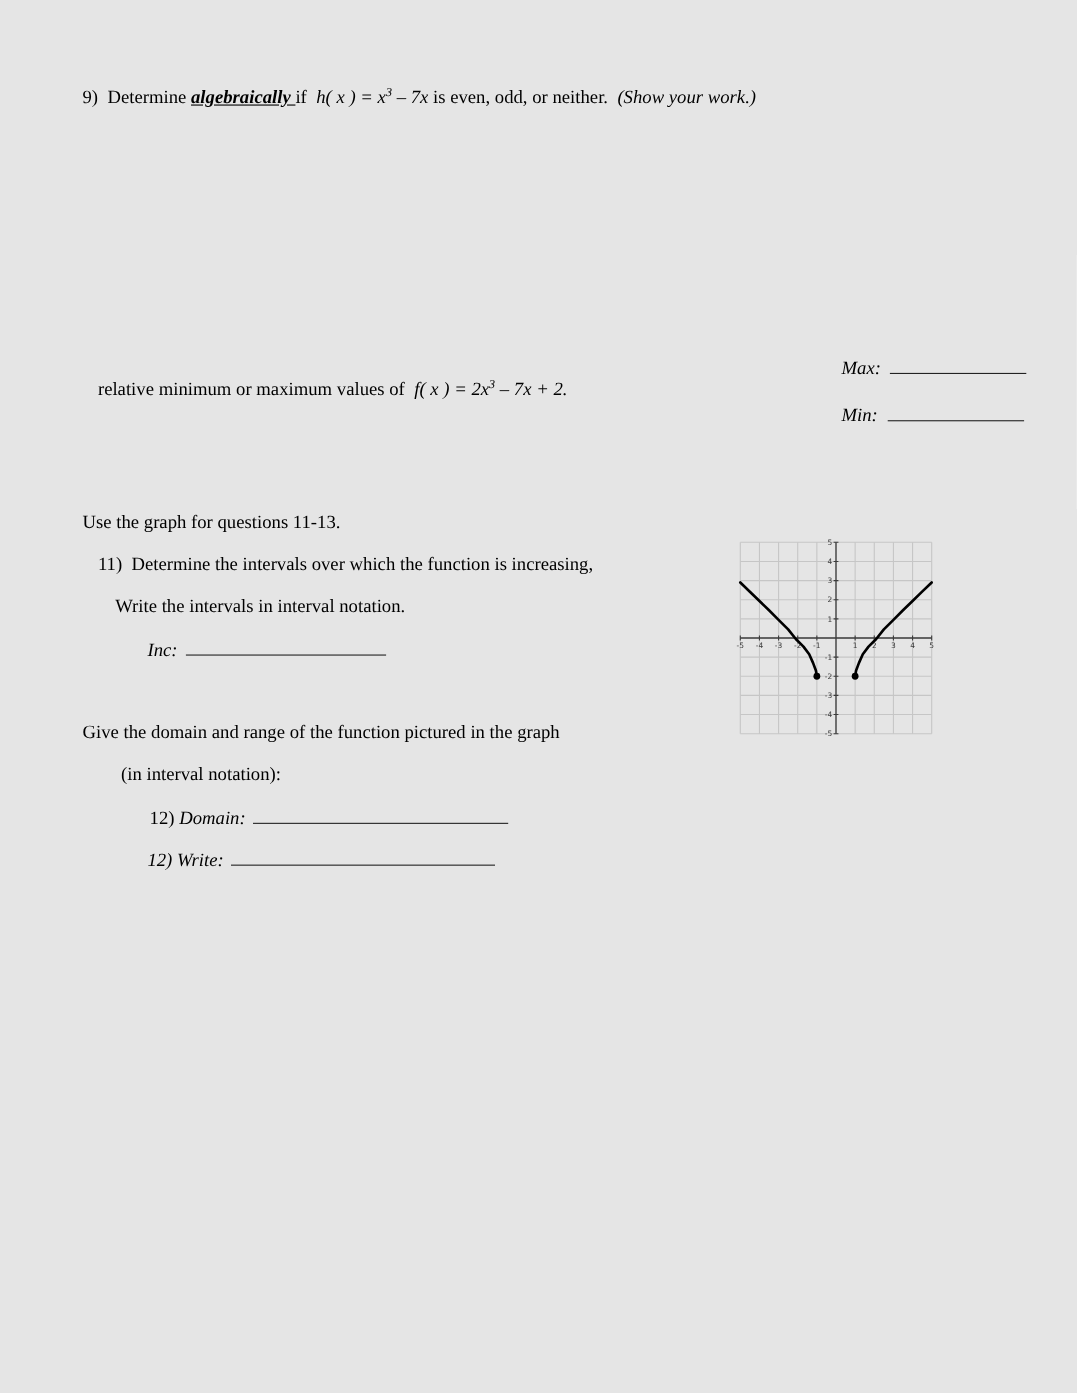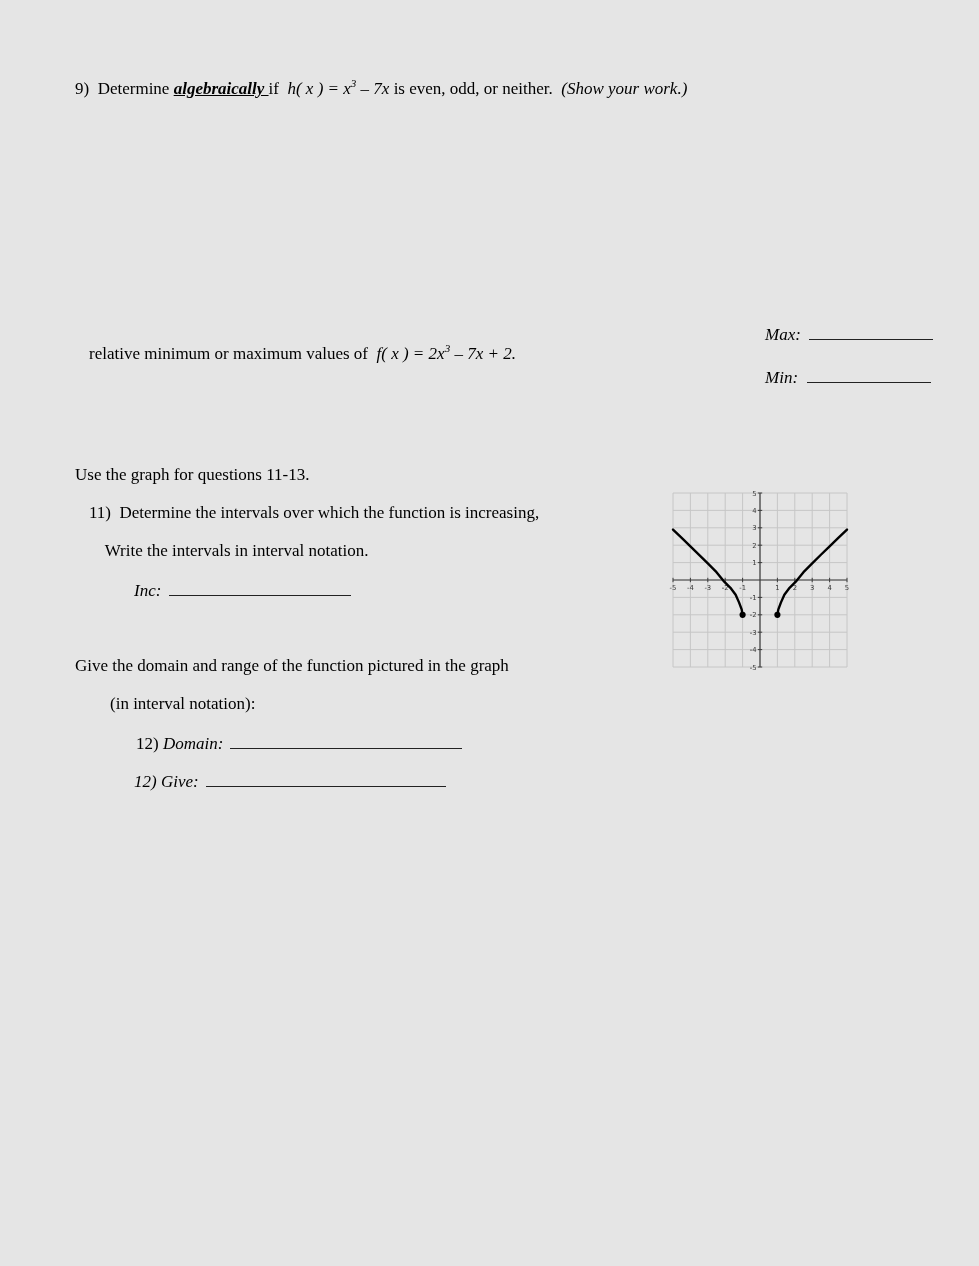--- a/index.html
+++ b/index.html
@@ -142,16 +142,16 @@
   <div class="line" style="left:58px; top:636px;">
     <span>Give the domain and range of the function pictured in the graph</span>
   </div>
   <div class="line" style="left:93px; top:674px;">
     <span>(in interval notation):</span>
   </div>
   <div class="line" style="left:119px; top:712px;">
     <span>12) </span><span class="it">Domain:</span><span class="blank" style="width:232px; margin-left:7px;"></span>
   </div>
   <div class="line" style="left:117px; top:750px;">
-    <span class="it">12) </span><span class="it">Give:</span><span class="blank" style="width:240px; margin-left:7px;"></span>
+    <span class="it">12) </span><span class="it">Write:</span><span class="blank" style="width:240px; margin-left:7px;"></span>
   </div>
 
 </div>
 
 </body></html>

